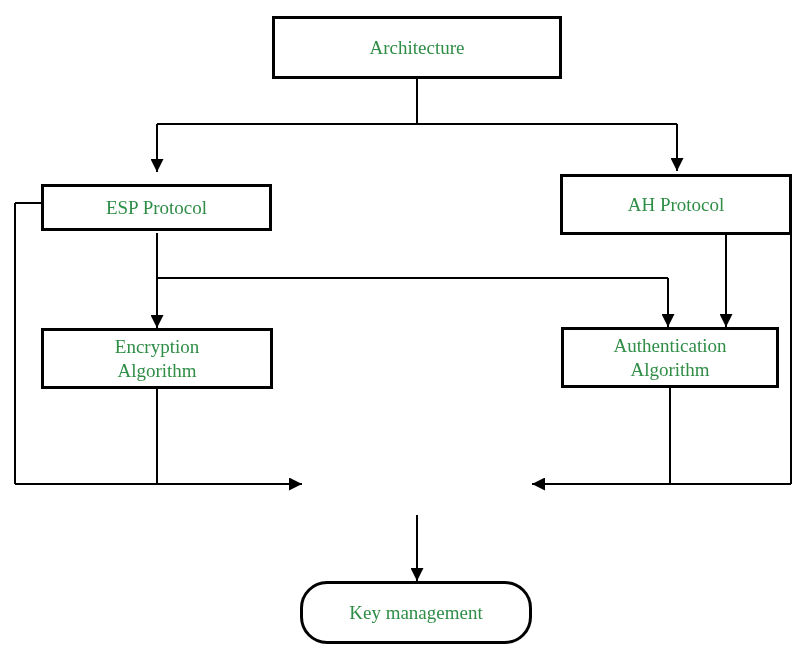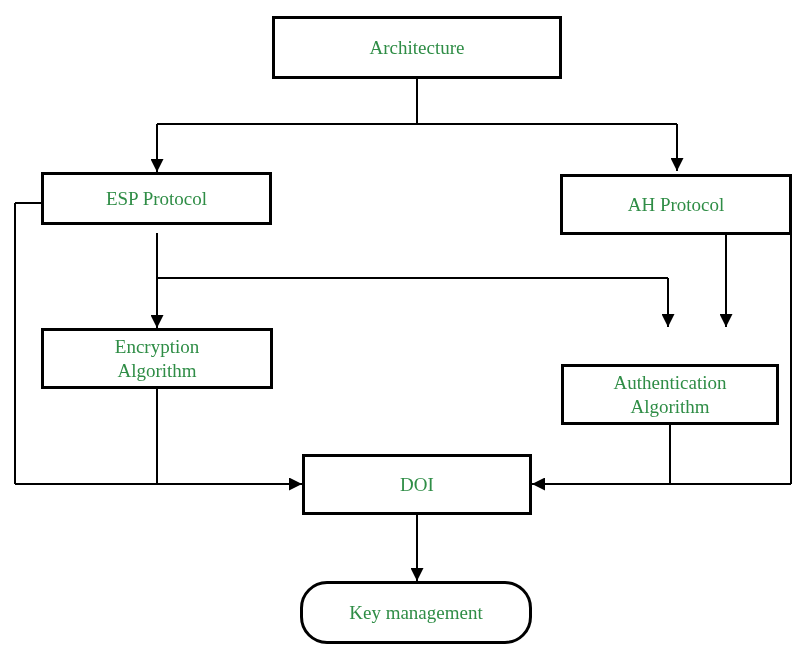--- a/index.html
+++ b/index.html
@@ -39,24 +39,24 @@
     display: flex;
     align-items: center;
     justify-content: center;
     text-align: center;
     font-size: 19px;
     line-height: 1.25;
     white-space: pre-line;
     font-family: Liberation Serif, serif;
   }
   .node-architecture            { left: 272px; top: 16px;  width: 290px; height: 63px; }
-  .node-esp-protocol            { left: 41px;  top: 172px; width: 231px; height: 53px; }
+  .node-esp-protocol            { left: 41px;  top: 184px; width: 231px; height: 47px; }
   .node-ah-protocol             { left: 560px; top: 174px; width: 232px; height: 61px; }
   .node-encryption-algorithm    { left: 41px;  top: 328px; width: 232px; height: 61px; }
-  .node-authentication-algorithm{ left: 561px; top: 327px; width: 218px; height: 61px; margin-top: 37px; }
+  .node-authentication-algorithm{ left: 561px; top: 327px; width: 218px; height: 61px; }
   .node-doi                     { left: 302px; top: 454px; width: 230px; height: 61px; }
   .node-key-management          { left: 300px; top: 581px; width: 232px; height: 63px; border-radius: 27px; }
 </style>
 </head>
 <body>
 
 <div class="canvas">
 
   <svg class="connectors" width="803" height="659" viewBox="0 0 803 659" xmlns="http://www.w3.org/2000/svg">
     <defs>
@@ -92,17 +92,16 @@
   <div class="node node-esp-protocol">ESP Protocol</div>
 
   <div class="node node-ah-protocol">AH Protocol</div>
 
   <div class="node node-encryption-algorithm">Encryption
 Algorithm</div>
 
   <div class="node node-authentication-algorithm">Authentication
 Algorithm</div>
 
-  <div class="node node-doi">DOI</div>
 
   <div class="node node-key-management">Key management</div>
 
 </div>
 
 </body></html>

